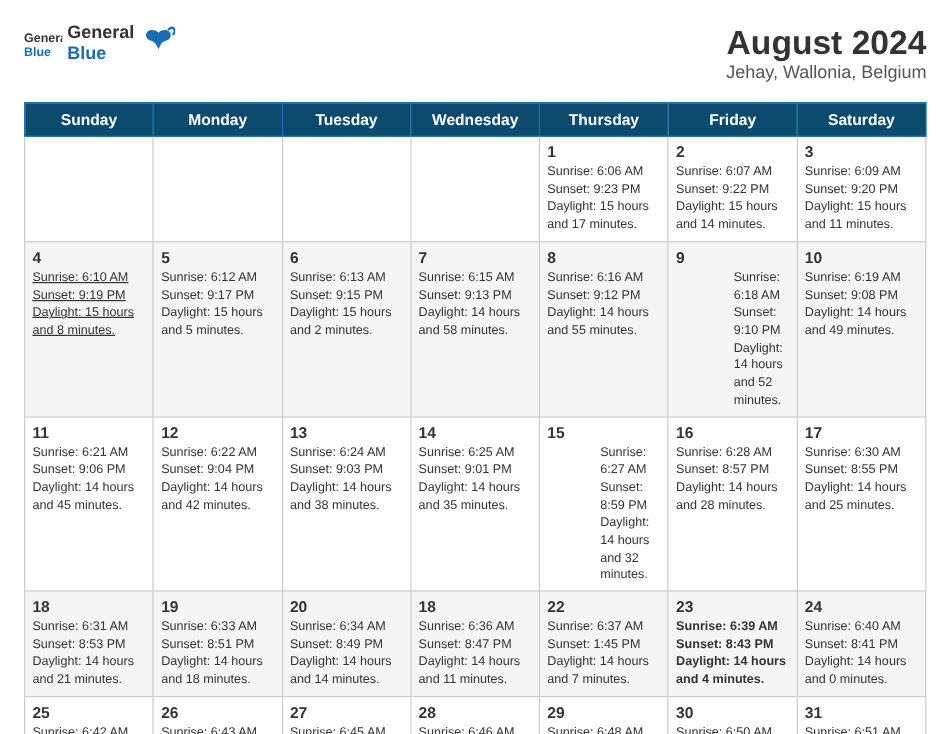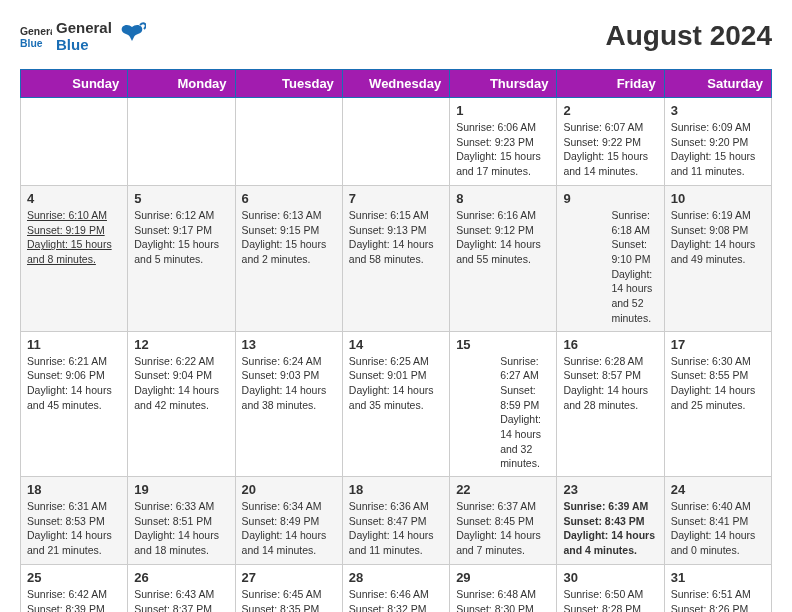--- a/index.html
+++ b/index.html
@@ -36,23 +36,23 @@
     .location {
       font-size: 15px;
       color: #555;
     }
     .calendar {
       width: 100%;
       border-collapse: collapse;
       font-size: 11px;
     }
     .calendar th {
-      background-color: #a21caf;
+      background-color: #0c4a6e;
       color: #fff;
-      text-align: right;
+      text-align: center;
       padding: 6px 8px;
       font-size: 13px;
       font-weight: bold;
       border: 1px solid #1a6eb5;
     }
     .calendar td {
       border: 1px solid #ccc;
       vertical-align: top;
       padding: 5px 6px;
       width: calc(100% / 7);
@@ -100,20 +100,21 @@
       <div style="font-size:15px;font-weight:bold;color:#333;">General</div>
       <div style="font-size:15px;font-weight:bold;color:#1a6eb5;">Blue</div>
     </div>
     <svg width="28" height="28" viewBox="0 0 28 28" style="margin-left:2px;margin-top:-8px;">
       <path d="M14 8 C18 4, 26 6, 24 12 C22 16, 18 14, 16 18 L14 22 L12 18 C10 14 6 16 4 12 C2 6 10 4 14 8Z" fill="#1a6eb5"></path>
       <path d="M22 6 C26 2, 30 6, 26 10" fill="none" stroke="#1a6eb5" stroke-width="2"></path>
     </svg>
   </div>
   <div class="title-block">
     <div class="month-title">August 2024</div>
+    <div class="location">Jehay, Wallonia, Belgium</div>
   </div>
 </div>
 
 <table class="calendar">
   <thead>
     <tr>
     <th>Sunday</th>
         <th>Monday</th>
         <th>Tuesday</th>
         <th>Wednesday</th>
@@ -256,21 +257,21 @@
         </td>
         <td>
           <span class="day-num">18</span>
           <div class="day-info" style="white-space: pre-line;">Sunrise: 6:36 AM
 Sunset: 8:47 PM
 Daylight: 14 hours and 11 minutes.</div>
         </td>
         <td>
           <span class="day-num">22</span>
           <div class="day-info" style="white-space: pre-line;">Sunrise: 6:37 AM
-Sunset: 8:45 PM
+Sunset: 1:45 PM
 Daylight: 14 hours and 7 minutes.</div>
         </td>
         <td>
           <span class="day-num">23</span>
           <div class="day-info" style="white-space: pre-line; font-weight: bold;">Sunrise: 6:39 AM
 Sunset: 8:43 PM
 Daylight: 14 hours and 4 minutes.</div>
         </td>
         <td>
           <span class="day-num">24</span>

